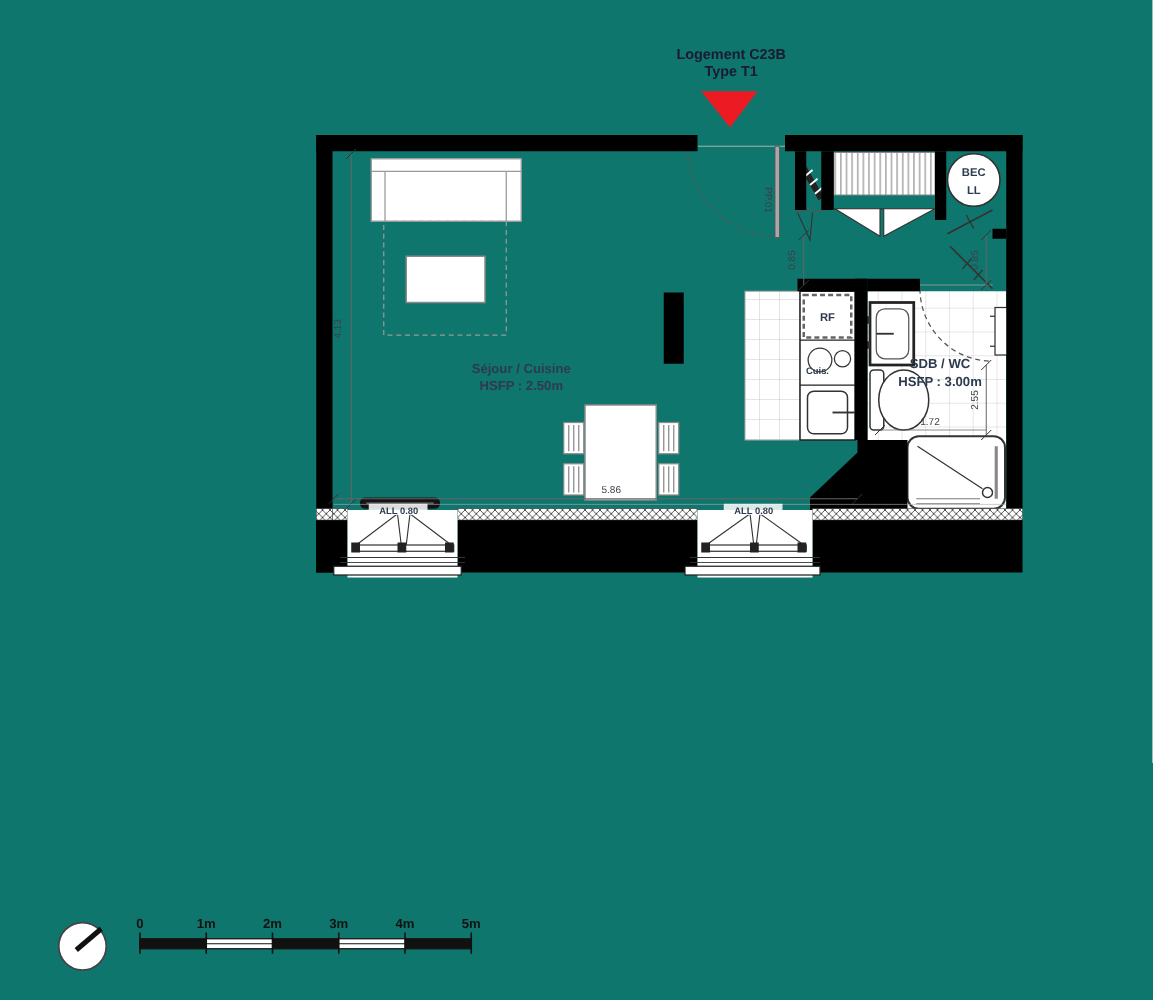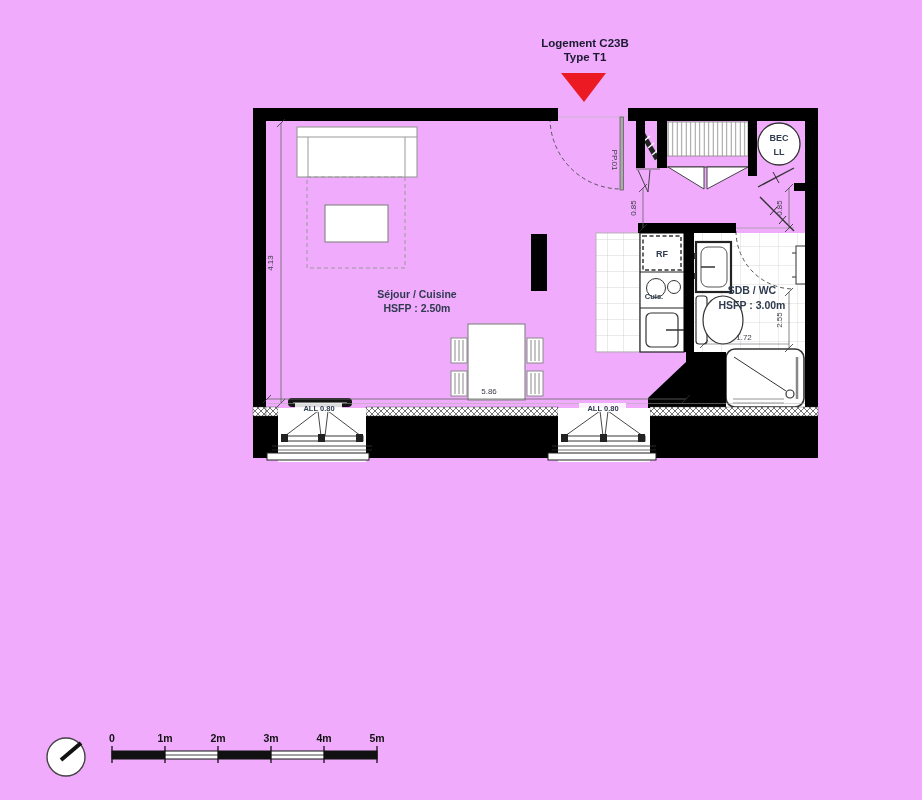--- a/index.html
+++ b/index.html
@@ -1,16 +1,16 @@
 <!DOCTYPE html>
 <html><head>
 <meta charset="utf-8">
 <style>
   html,body{margin:0;padding:0;background:#fff}
-  .canvas{position:relative;width:922px;height:800px;background:#f0abfc;overflow:hidden}
+  .canvas{position:relative;width:922px;height:800px;background:#0f766e;overflow:hidden}
   svg{position:absolute;left:0;top:0}
   text{font-family:"Liberation Sans",sans-serif}
   .ttl{font-size:11.5px;font-weight:bold;fill:#1a1a30}
   .lbl{font-size:10.5px;font-weight:600;fill:#2e3b4e}
   .sm{font-size:7.5px;font-weight:600;fill:#2e3b4e}
   .fix{font-size:9px;font-weight:600;fill:#2e3b4e}
   .dim{font-size:8px;fill:#3c4048}
   .scl{font-size:10.5px;font-weight:bold;fill:#121212}
 </style>
 </head>

